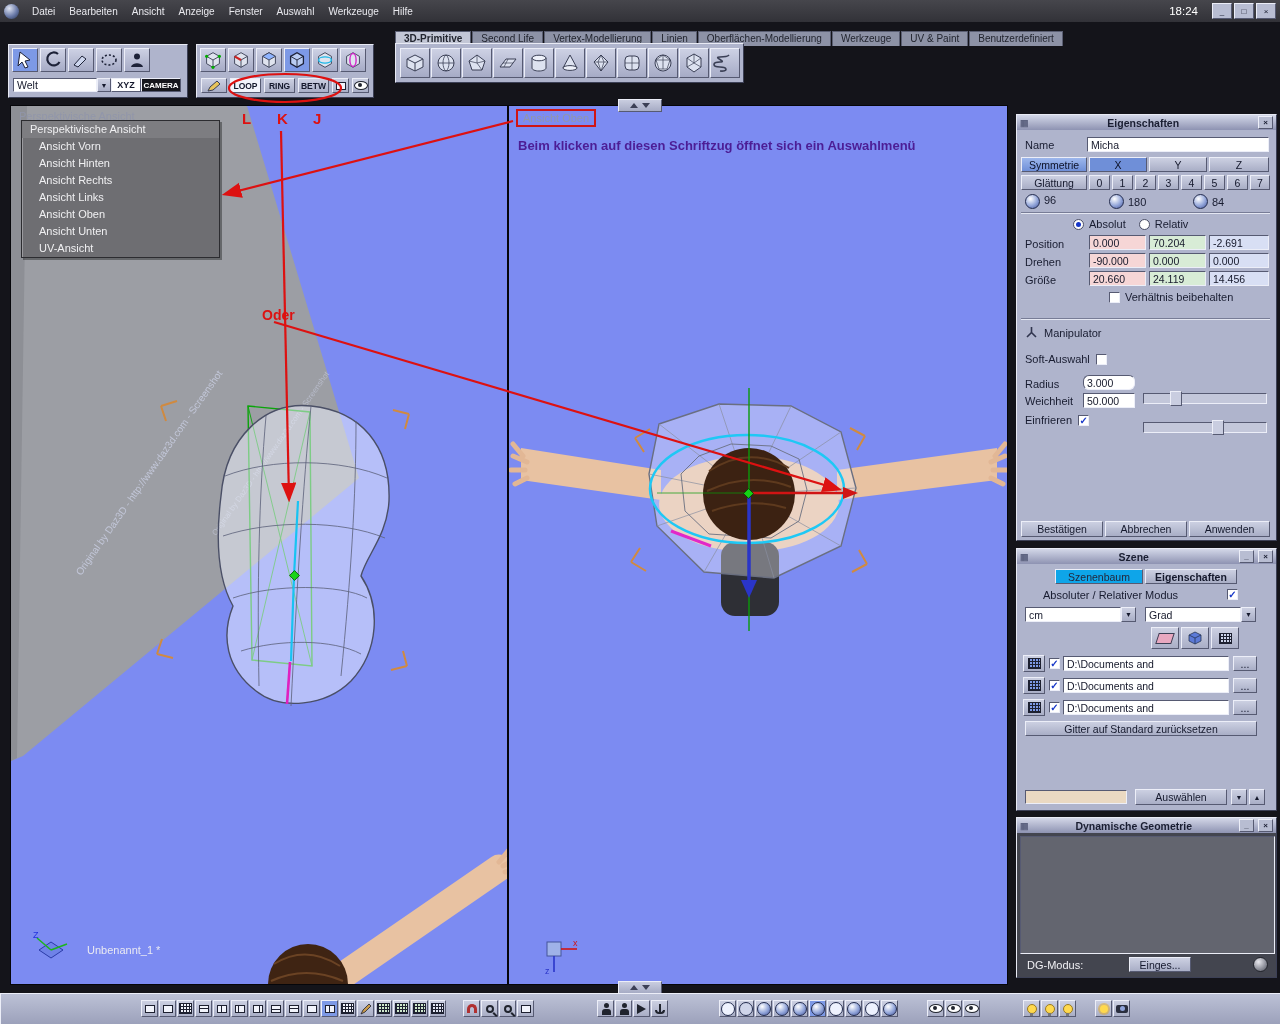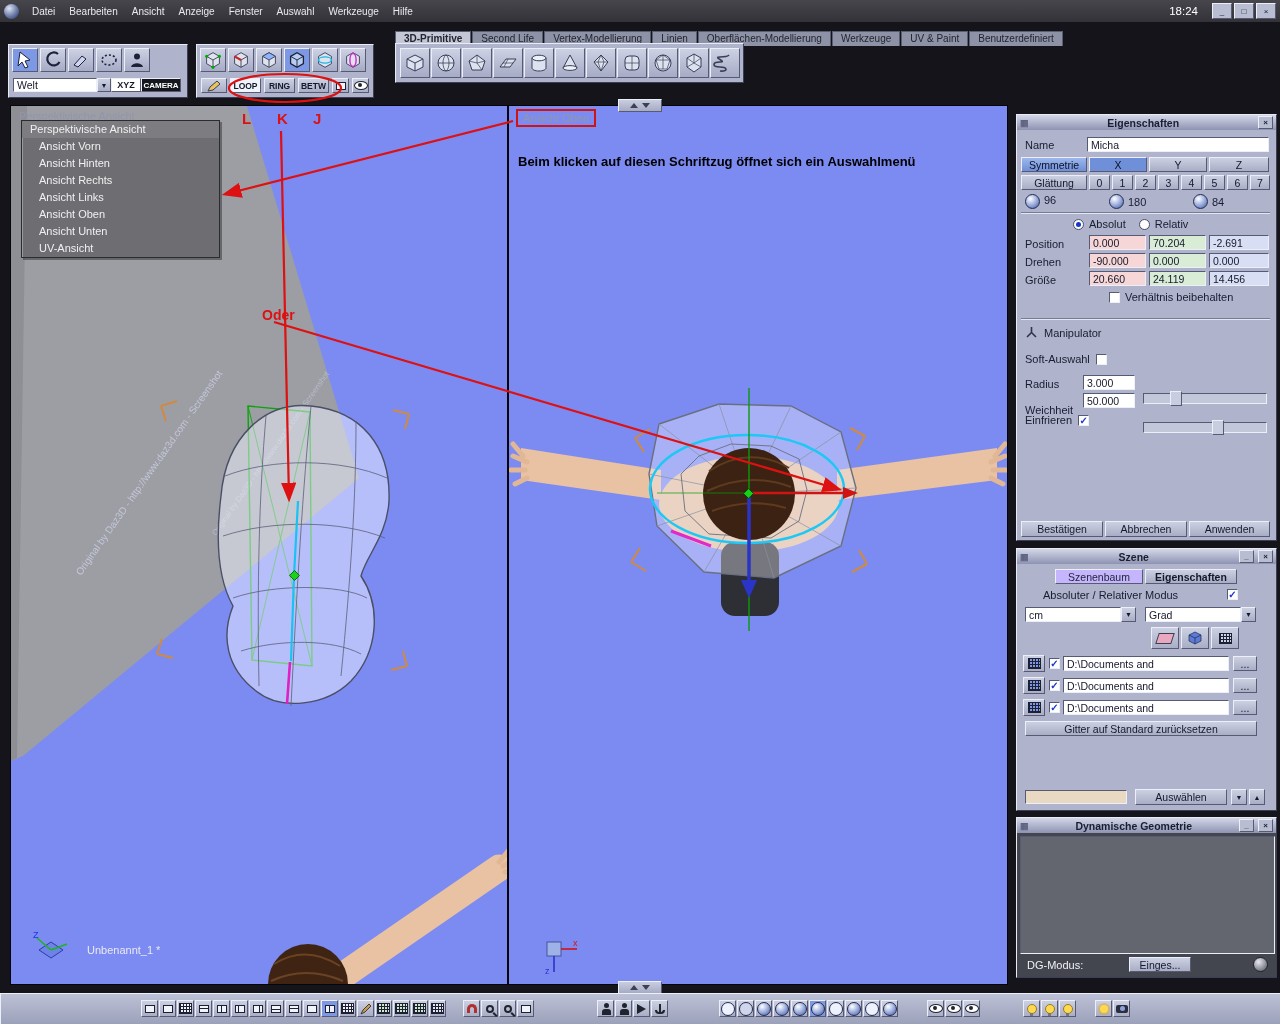--- a/index.html
+++ b/index.html
@@ -62,21 +62,21 @@
   .sh-run{width:0;height:0;border-left:9px solid #20242e;border-top:5px solid transparent;border-bottom:5px solid transparent;}
   .sh-anc{width:2px;height:10px;background:#20242e;position:relative;}
   .sh-anc::after{content:"";position:absolute;left:-4px;bottom:0;width:10px;height:4px;border:2px solid #20242e;border-top:0;border-radius:0 0 6px 6px;box-sizing:border-box;}
   .picon{width:30px;height:30px;border:1px solid;border-color:#eceef8 #565a72 #565a72 #eceef8;
          background:linear-gradient(#cdd1e4,#a6abc6);display:flex;align-items:center;justify-content:center;box-sizing:border-box;}
   .ticon{width:26px;height:24px;border:1px solid;border-color:#eceef8 #565a72 #565a72 #eceef8;
          background:linear-gradient(#cdd1e4,#a6abc6);display:flex;align-items:center;justify-content:center;box-sizing:border-box;}
   .ticon.on{background:#7d99e6;}
   svg{display:block;}
   .vp-label{font-size:11px;color:#9196aa;white-space:nowrap;}
-  .note{font-size:13px;font-weight:bold;color:#000000;white-space:nowrap;margin-top:16px;}
+  .note{font-size:13px;font-weight:bold;color:#4c1d95;white-space:nowrap;}
 </style>
 </head>
 <body>
 
 <div id="root">
 
   <div class="abs" style="left:0;top:0;width:1280px;height:22px;background:linear-gradient(#46464c,#323238);display:flex;align-items:center;">
     <div style="width:15px;height:15px;border-radius:50%;margin:0 6px 0 4px;background:radial-gradient(circle at 35% 30%,#dfe4f2,#6a7aa8 55%,#23304e);"></div>
     <div class="mtxt">Datei</div>
     <div class="mtxt">Bearbeiten</div>
@@ -511,28 +511,28 @@
         </svg>
       <span class="lbl">Manipulator</span>
     </div>
 
     <div class="abs" style="left:8px;top:238px;display:flex;align-items:center;gap:6px;">
       <span class="lbl">Soft-Auswahl</span>
       <span class="cb"></span>
     </div>
 
     <div class="abs lbl" style="left:8px;top:263px;">Radius</div>
-    <div class="field abs" style="left:66px;top:260px;width:52px;height:15px;">
+    <div class="field abs" style="left:66px;top:260px;width:52px;height:15px;border-radius:6px;">
         <span>3.000</span>
       </div>
     <div class="slider abs" style="left:126px;top:263px;width:122px;">
       <div class="thumb" style="left:26px;"></div>
     </div>
 
-    <div class="abs lbl" style="left:8px;top:289px;">Weichheit</div>
+    <div class="abs lbl" style="left:8px;top:280px;">Weichheit</div>
     <div class="field abs" style="left:66px;top:278px;width:52px;height:15px;">
         <span>50.000</span>
       </div>
     <div class="slider abs" style="left:126px;top:281px;width:122px;">
       <div class="thumb" style="left:68px;"></div>
     </div>
 
     <div class="abs" style="left:8px;top:299px;display:flex;align-items:center;gap:6px;">
       <span class="lbl">Einfrieren</span>
       <span class="cb">
@@ -555,21 +555,21 @@
     <div class="titlebar">
       <span class="grip">▦</span>
       <span class="t">Szene</span>
       <span class="tb-btn">
           <span>_</span>
         </span>
       <span class="tb-btn">
           <span>×</span>
         </span>
     </div>
-    <div class="btn abs" style="left:38px;top:20px;width:88px;height:15px;background:#c4b5fd;color:#23273c;">
+    <div class="btn abs" style="left:38px;top:20px;width:88px;height:15px;background:#0ea5e9;color:#23273c;">
         <span>Szenenbaum</span>
       </div>
     <div class="btn abs" style="left:128px;top:20px;width:92px;height:15px;font-weight:bold;">
         <span>Eigenschaften</span>
       </div>
 
     <div class="abs lbl" style="left:26px;top:40px;">Absoluter / Relativer Modus</div>
     <span class="cb abs" style="left:210px;top:40px;">
         <span>✓</span>
       </span>

